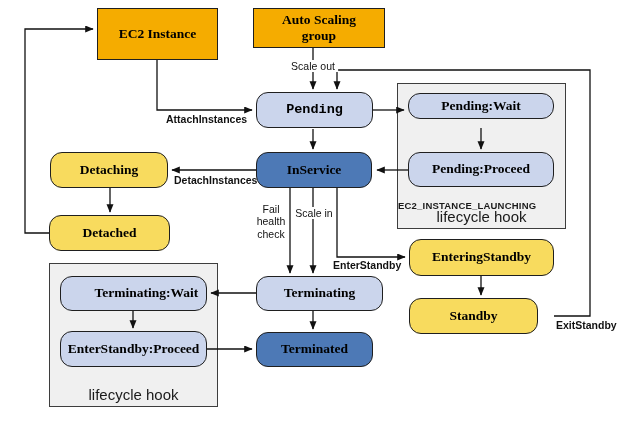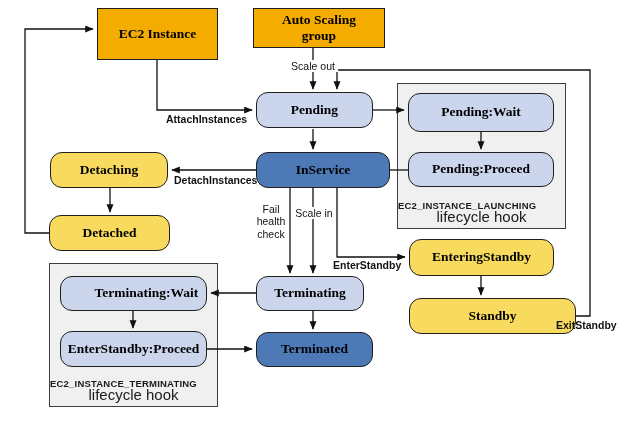--- a/index.html
+++ b/index.html
@@ -58,21 +58,20 @@
 </head>
 <body>
 
 <div class="canvas">
 
   <div class="hook-box" style="left:397px;top:83px;width:169px;height:146px;">
     <div class="hook-name">EC2_INSTANCE_LAUNCHING</div>
     <div class="hook-caption">lifecycle hook</div>
   </div>
   <div class="hook-box" style="left:49px;top:263px;width:169px;height:144px;">
-    <div class="hook-name">EC2_INSTANCE_TERMINATING</div>
     <div class="hook-caption">lifecycle hook</div>
   </div>
 
   <svg class="edges" width="643" height="429" viewBox="0 0 643 429">
     <defs>
       <marker id="arw" markerWidth="9.5" markerHeight="8" refX="7.8" refY="3.5" orient="auto" markerUnits="userSpaceOnUse">
         <path d="M0,0 L8.5,3.5 L0,7 Z" fill="#111"></path>
       </marker>
     </defs>
     <g fill="none" stroke="#111" stroke-width="1.3">
@@ -94,37 +93,37 @@
       <path d="M133 311 L133 328" marker-end="url(#arw)"></path>
       <path d="M207 349 L252 349" marker-end="url(#arw)"></path>
       <path d="M313 311 L313 329" marker-end="url(#arw)"></path>
     </g>
   </svg>
 
   <div class="node fill-orange" style="left:97px;top:8px;width:121px;height:52px;">EC2 Instance</div>
   <div class="node fill-orange" style="left:253px;top:8px;width:132px;height:40px;">Auto Scaling
 group</div>
 
-  <div class="node rounded fill-light-blue" style="left:256px;top:92px;width:117px;height:36px;">Pending</div>
-  <div class="node rounded fill-light-blue" style="left:408px;top:93px;width:146px;height:39px;">Pending:Wait</div>
+  <div class="node rounded fill-light-blue" style="left:256px;top:92px;width:117px;height:36px;font-family:Liberation Mono, monospace;">Pending</div>
+  <div class="node rounded fill-light-blue" style="left:408px;top:93px;width:146px;height:26px;">Pending:Wait</div>
   <div class="node rounded fill-light-blue" style="left:408px;top:152px;width:146px;height:35px;">Pending:Proceed</div>
 
-  <div class="node rounded fill-dark-blue" style="left:256px;top:152px;width:134px;height:36px;">InService</div>
+  <div class="node rounded fill-dark-blue" style="left:256px;top:152px;width:116px;height:36px;">InService</div>
 
   <div class="node rounded fill-yellow" style="left:50px;top:152px;width:118px;height:36px;">Detaching</div>
   <div class="node rounded fill-yellow" style="left:49px;top:215px;width:121px;height:36px;">Detached</div>
 
-  <div class="node rounded fill-light-blue" style="left:256px;top:276px;width:108px;height:35px;">Terminating</div>
+  <div class="node rounded fill-light-blue" style="left:256px;top:276px;width:127px;height:35px;">Terminating</div>
   <div class="node rounded fill-dark-blue" style="left:256px;top:332px;width:117px;height:35px;">Terminated</div>
 
   <div class="node rounded fill-light-blue" style="left:60px;top:276px;width:147px;height:35px;padding-left:26px;">Terminating:Wait</div>
   <div class="node rounded fill-light-blue" style="left:60px;top:331px;width:147px;height:36px;">EnterStandby:Proceed</div>
 
   <div class="node rounded fill-yellow" style="left:409px;top:239px;width:145px;height:37px;">EnteringStandby</div>
-  <div class="node rounded fill-yellow" style="left:409px;top:298px;width:167px;height:36px;">Standby</div>
+  <div class="node rounded fill-yellow" style="left:409px;top:298px;width:129px;height:36px;">Standby</div>
 
   <div class="elabel centered whitebg" style="left:313px;top:60px;">Scale out</div>
   <div class="elabel bold" style="left:166px;top:113px;">AttachInstances</div>
   <div class="elabel bold" style="left:174px;top:174px;">DetachInstances</div>
   <div class="elabel centered" style="left:271px;top:203px;">Fail
 health
 check</div>
   <div class="elabel centered whitebg" style="left:314px;top:207px;">Scale in</div>
   <div class="elabel bold" style="left:333px;top:259px;">EnterStandby</div>
   <div class="elabel bold" style="left:556px;top:319px;">ExitStandby</div>

